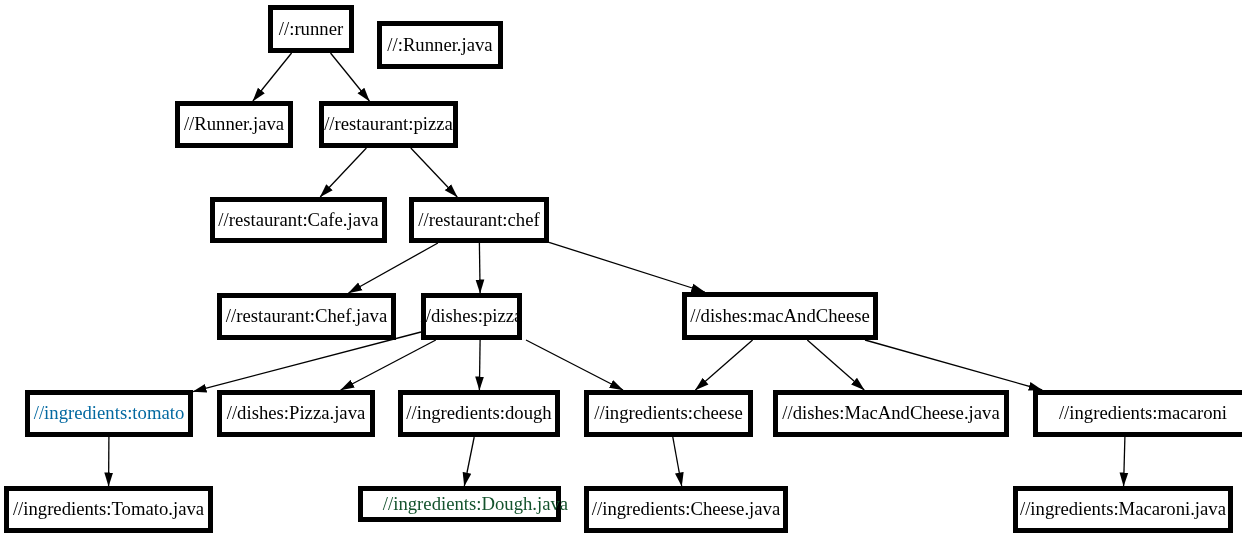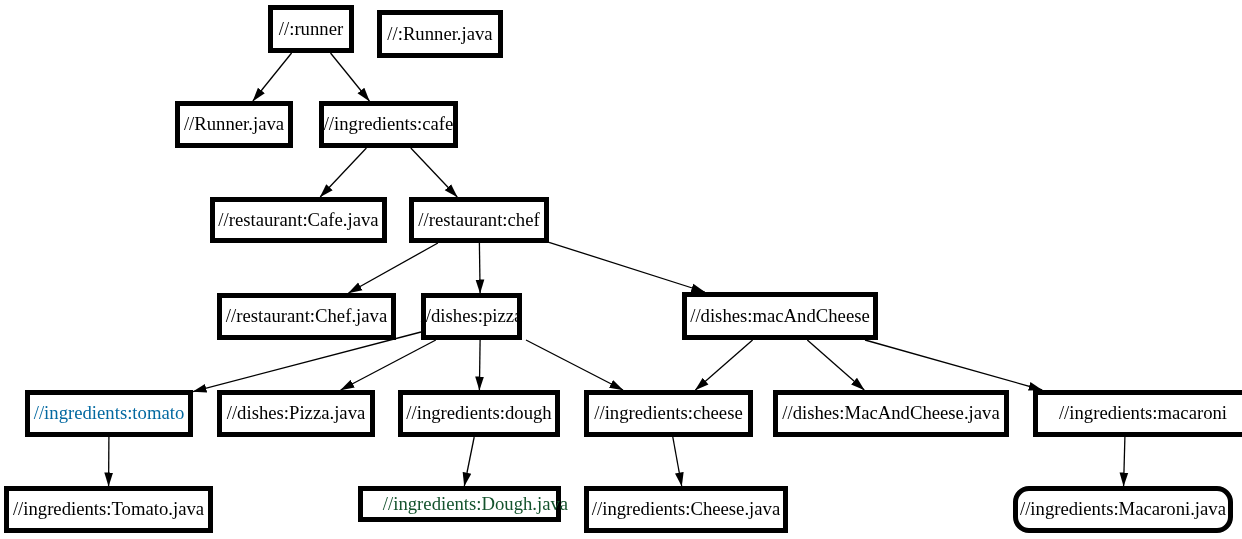--- a/index.html
+++ b/index.html
@@ -62,32 +62,32 @@
         <line x1="807.3" y1="340.0" x2="864.2" y2="390.0" stroke="#000000" stroke-width="1.3" marker-end="url(#arrowhead)"></line>
         <line x1="865.0" y1="340.0" x2="1042.2" y2="390.0" stroke="#000000" stroke-width="1.3" marker-end="url(#arrowhead)"></line>
         <line x1="108.9" y1="437.0" x2="108.6" y2="486.0" stroke="#000000" stroke-width="1.3" marker-end="url(#arrowhead)"></line>
         <line x1="474.2" y1="437.0" x2="464.3" y2="486.0" stroke="#000000" stroke-width="1.3" marker-end="url(#arrowhead)"></line>
         <line x1="672.8" y1="437.0" x2="681.7" y2="486.0" stroke="#000000" stroke-width="1.3" marker-end="url(#arrowhead)"></line>
         <line x1="1124.9" y1="437.0" x2="1123.6" y2="486.0" stroke="#000000" stroke-width="1.3" marker-end="url(#arrowhead)"></line>
       </g>
   </svg>
   <div>
       <div class="node" style="left: 268px; top: 5px; width: 86px; height: 48px; border-color: rgb(0, 0, 0); background: rgb(255, 255, 255); color: rgb(0, 0, 0);">//:runner</div>
-      <div class="node" style="left: 377px; top: 10px; width: 126px; height: 48px; border-color: rgb(0, 0, 0); background: rgb(255, 255, 255); color: rgb(0, 0, 0);">//:Runner.java</div>
+      <div class="node" style="left: 377px; top: 21px; width: 126px; height: 48px; border-color: rgb(0, 0, 0); background: rgb(255, 255, 255); color: rgb(0, 0, 0);">//:Runner.java</div>
       <div class="node" style="left: 175px; top: 101px; width: 118px; height: 47px; border-color: rgb(0, 0, 0); background: rgb(255, 255, 255); color: rgb(0, 0, 0);">//Runner.java</div>
-      <div class="node" style="left: 319px; top: 101px; width: 139px; height: 47px; border-color: rgb(0, 0, 0); background: rgb(255, 255, 255); color: rgb(0, 0, 0);">//ingredients:cafe</div>
+      <div class="node" style="left: 319px; top: 101px; width: 139px; height: 47px; border-color: rgb(0, 0, 0); background: rgb(255, 255, 255); color: rgb(0, 0, 0);">//restaurant:pizza</div>
       <div class="node" style="left: 210px; top: 197px; width: 177px; height: 46px; border-color: rgb(0, 0, 0); background: rgb(255, 255, 255); color: rgb(0, 0, 0);">//restaurant:Cafe.java</div>
       <div class="node" style="left: 409px; top: 197px; width: 140px; height: 46px; border-color: rgb(0, 0, 0); background: rgb(255, 255, 255); color: rgb(0, 0, 0);">//restaurant:chef</div>
       <div class="node" style="left: 217px; top: 293px; width: 179px; height: 47px; border-color: rgb(0, 0, 0); background: rgb(255, 255, 255); color: rgb(0, 0, 0);">//restaurant:Chef.java</div>
       <div class="node" style="left: 421px; top: 293px; width: 101px; height: 47px; border-color: rgb(0, 0, 0); background: rgb(255, 255, 255); color: rgb(0, 0, 0);">//dishes:pizza</div>
       <div class="node" style="left: 682px; top: 292px; width: 196px; height: 48px; border-color: rgb(0, 0, 0); background: rgb(255, 255, 255); color: rgb(0, 0, 0);">//dishes:macAndCheese</div>
       <div class="node" style="left: 25px; top: 390px; width: 168px; height: 47px; border-color: rgb(0, 0, 0); background: rgb(255, 255, 255); color: #0369a1;">//ingredients:tomato</div>
       <div class="node" style="left: 217px; top: 390px; width: 158px; height: 47px; border-color: rgb(0, 0, 0); background: rgb(255, 255, 255); color: rgb(0, 0, 0);">//dishes:Pizza.java</div>
       <div class="node" style="left: 398px; top: 390px; width: 162px; height: 47px; border-color: rgb(0, 0, 0); background: rgb(255, 255, 255); color: rgb(0, 0, 0);">//ingredients:dough</div>
       <div class="node" style="left: 584px; top: 390px; width: 169px; height: 47px; border-color: rgb(0, 0, 0); background: rgb(255, 255, 255); color: rgb(0, 0, 0);">//ingredients:cheese</div>
       <div class="node" style="left: 773px; top: 390px; width: 236px; height: 47px; border-color: rgb(0, 0, 0); background: rgb(255, 255, 255); color: rgb(0, 0, 0);">//dishes:MacAndCheese.java</div>
       <div class="node" style="left: 1033px; top: 390px; width: 220px; height: 47px; border-color: rgb(0, 0, 0); background: rgb(255, 255, 255); color: rgb(0, 0, 0);">//ingredients:macaroni</div>
       <div class="node" style="left: 4px; top: 486px; width: 209px; height: 47px; border-color: rgb(0, 0, 0); background: rgb(255, 255, 255); color: rgb(0, 0, 0);">//ingredients:Tomato.java</div>
       <div class="node" style="left: 358px; top: 486px; width: 203px; height: 36px; border-color: rgb(0, 0, 0); background: rgb(255, 255, 255); color: #14532d; padding-left: 32px;">//ingredients:Dough.java</div>
       <div class="node" style="left: 584px; top: 486px; width: 204px; height: 47px; border-color: rgb(0, 0, 0); background: rgb(255, 255, 255); color: rgb(0, 0, 0);">//ingredients:Cheese.java</div>
-      <div class="node" style="left: 1013px; top: 486px; width: 220px; height: 47px; border-color: rgb(0, 0, 0); background: rgb(255, 255, 255); color: rgb(0, 0, 0); border-radius: 16px;">//ingredients:Macaroni.java</div>
+      <div class="node" style="left: 1013px; top: 486px; width: 220px; height: 47px; border-color: rgb(0, 0, 0); background: rgb(255, 255, 255); color: rgb(0, 0, 0);">//ingredients:Macaroni.java</div>
     </div>
 </div>
 
 </body></html>

